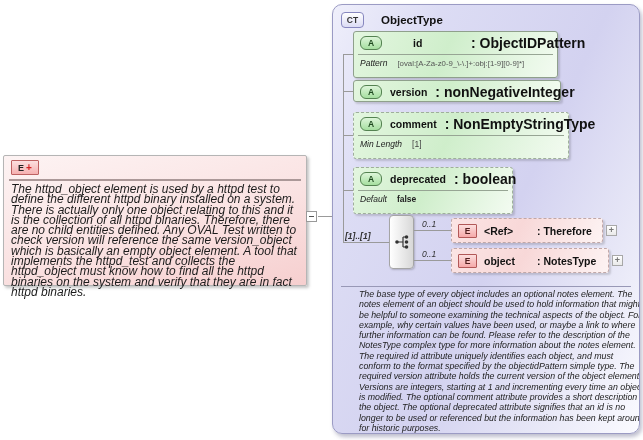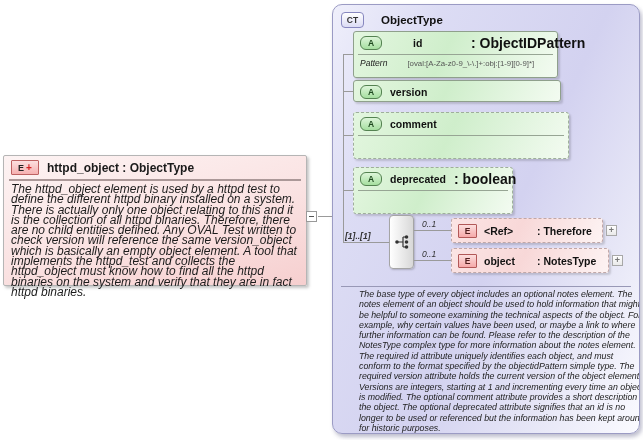--- a/index.html
+++ b/index.html
@@ -58,21 +58,21 @@
   .attr-box{position:absolute;left:20px;border-radius:3px;box-sizing:border-box;
     background:linear-gradient(115deg,#e3f6df 0%,#cfeecb 45%,#f3fbf1 100%);
     box-shadow:2px 2px 2px rgba(0,0,0,.15);}
   .attr-box.req{border:1px solid #8fa08c;}
   .attr-box.opt{border:1px dashed #9fae9c;}
   .attr-row{height:22px;display:flex;align-items:center;gap:8px;padding:0 6px;}
   .attr-name{font-size:10.5px;font-weight:bold;color:#111;white-space:nowrap;}
   .attr-name.gap{min-width:50px;padding-left:23px;}
   .attr-type{font-size:14px;font-weight:bold;color:#111;white-space:nowrap;}
   .attr-div{height:1px;background:#97a594;margin:0 4px;}
-  .facet-row{display:flex;align-items:center;gap:20px;padding:3px 6px 0 6px;}
+  .facet-row{display:flex;align-items:center;gap:10px;padding:3px 6px 0 6px;}
   .facet-lbl{font-style:italic;font-size:8.5px;color:#222;white-space:nowrap;}
   .facet-val{font-size:8.5px;color:#444;white-space:nowrap;}
   .facet-val.tiny{font-size:7.8px;color:#555;}
   .facet-val.bold{font-weight:bold;color:#222;}
 
   .card-label{position:absolute;font-size:8.5px;font-style:italic;color:#333;}
   .card-label.seq{font-weight:bold;}
 
   .seq-icon-box{position:absolute;left:56px;top:210px;width:25px;height:54px;
     border:1px solid #a5a5a5;border-radius:4px;box-sizing:border-box;
@@ -95,21 +95,20 @@
 <body>
 
 <div class="canvas">
 
   <div class="elem-box">
     <div class="elem-hdr">
       <span class="badge-ep">
           <span>E</span>
           <span class="plus">+</span>
         </span>
-      <span class="elem-title">httpd_object : ObjectType</span>
     </div>
     <div class="divider"></div>
     <div class="divider"></div>
     <div class="doc">The httpd_object element is used by a httpd test to define the different httpd binary installed on a system. There is actually only one object relating to this and it is the collection of all httpd binaries. Therefore, there are no child entities defined. Any OVAL Test written to check version will reference the same version_object which is basically an empty object element. A tool that implements the httpd_test and collects the httpd_object must know how to find all the httpd binaries on the system and verify that they are in fact httpd binaries.</div>
   </div>
 
   <div class="collapse-box">
     <span class="bar"></span>
   </div>
   <div class="hline" style="left:318px;top:216px;width:15px;"></div>
@@ -138,38 +137,48 @@
       <div class="facet-row">
         <span class="facet-lbl">Pattern</span>
         <span class="facet-val tiny">[oval:[A-Za-z0-9_\-\.]+:obj:[1-9][0-9]*]</span>
       </div>
     </div>
 
     <div class="attr-box req" style="top:75px;width:208px;height:22px;">
       <div class="attr-row">
         <span class="badge-a">A</span>
         <span class="attr-name">version</span>
+        <span class="attr-type">: nonNegativeInteger</span>
       </div>
     </div>
 
     <div class="attr-box opt" style="top:107px;width:216px;height:47px;">
       <div class="attr-row">
         <span class="badge-a">A</span>
         <span class="attr-name">comment</span>
+        <span class="attr-type">: NonEmptyStringType</span>
       </div>
       <div class="attr-div"></div>
+      <div class="facet-row">
+        <span class="facet-lbl">Min Length</span>
+        <span class="facet-val">[1]</span>
+      </div>
     </div>
 
     <div class="attr-box opt" style="top:162px;width:160px;height:47px;">
       <div class="attr-row">
         <span class="badge-a">A</span>
         <span class="attr-name">deprecated</span>
         <span class="attr-type">: boolean</span>
       </div>
       <div class="attr-div"></div>
+      <div class="facet-row">
+        <span class="facet-lbl">Default</span>
+        <span class="facet-val bold">false</span>
+      </div>
     </div>
 
     <span class="card-label seq" style="left:12px;top:226px;">[1]..[1]</span>
     <div class="seq-icon-box">
       <svg width="18" height="18" viewBox="0 0 18 18">
         <line x1="4" y1="9" x2="10" y2="9" stroke="#333" stroke-width="1.2"></line>
         <line x1="10" y1="4" x2="10" y2="14" stroke="#333" stroke-width="1.2"></line>
         <line x1="10" y1="4" x2="13" y2="4" stroke="#333" stroke-width="1.2"></line>
         <line x1="10" y1="14" x2="13" y2="14" stroke="#333" stroke-width="1.2"></line>
         <circle cx="4" cy="9" r="1.8" fill="#333"></circle>

